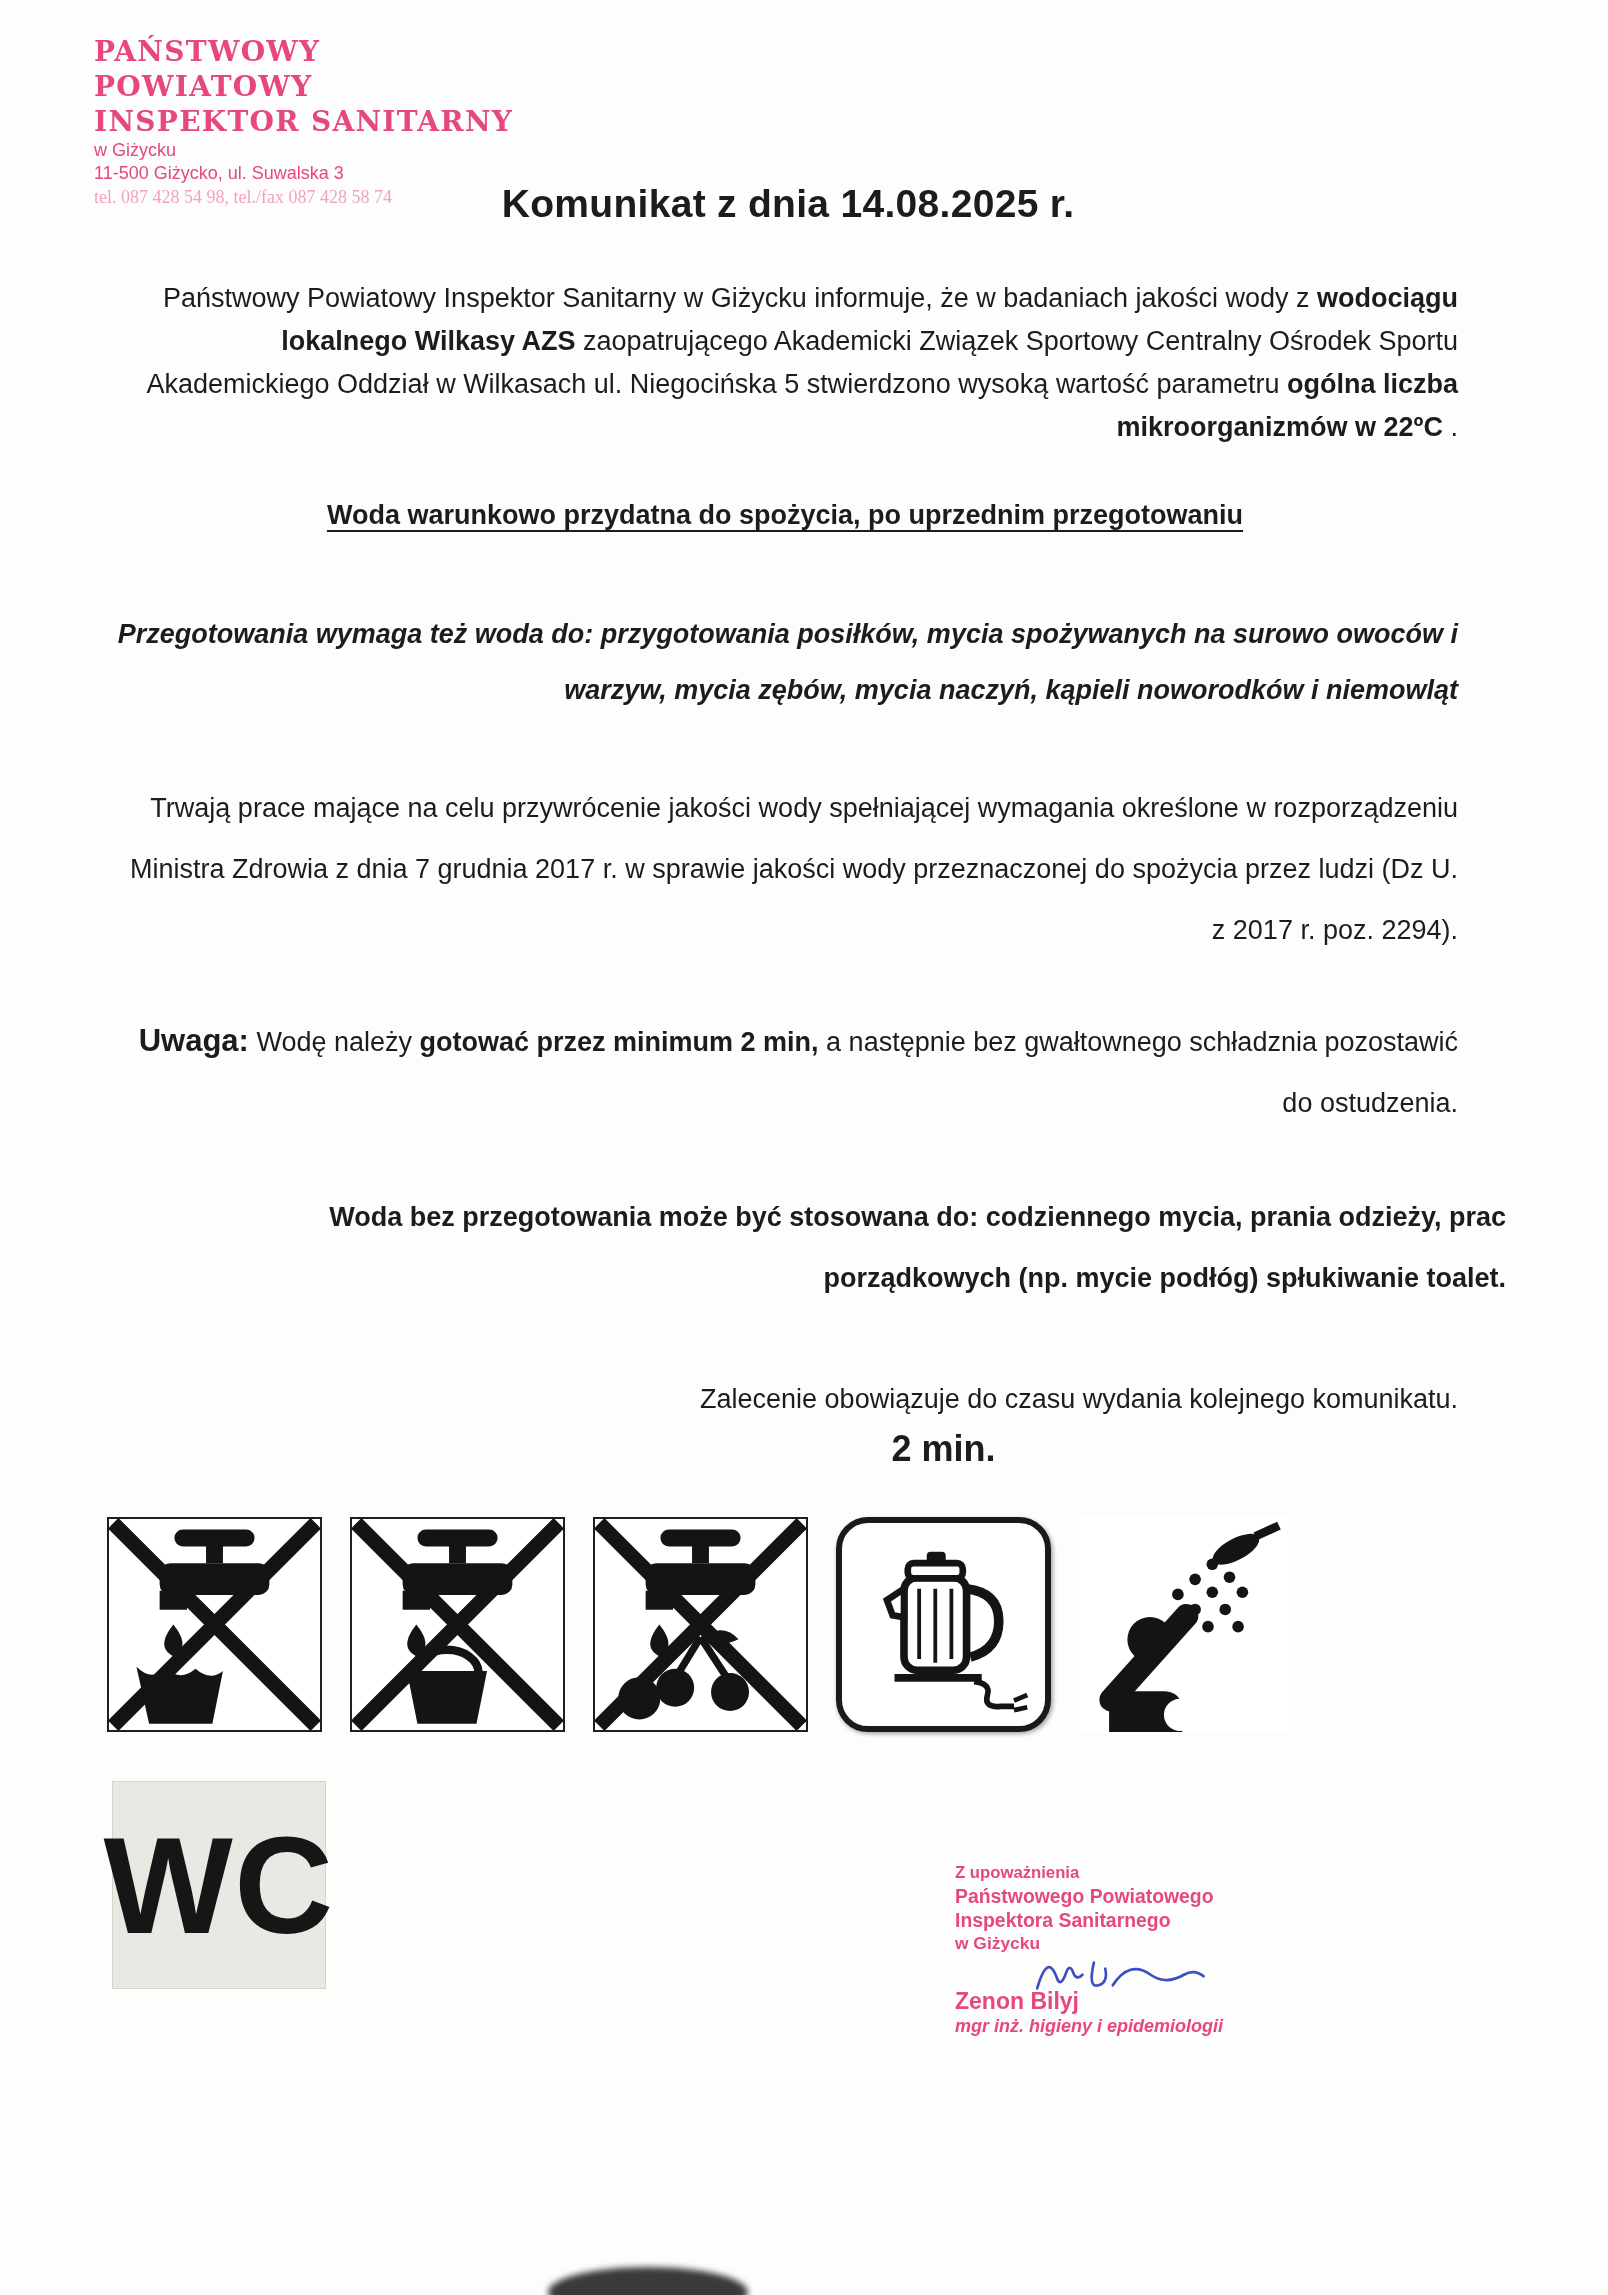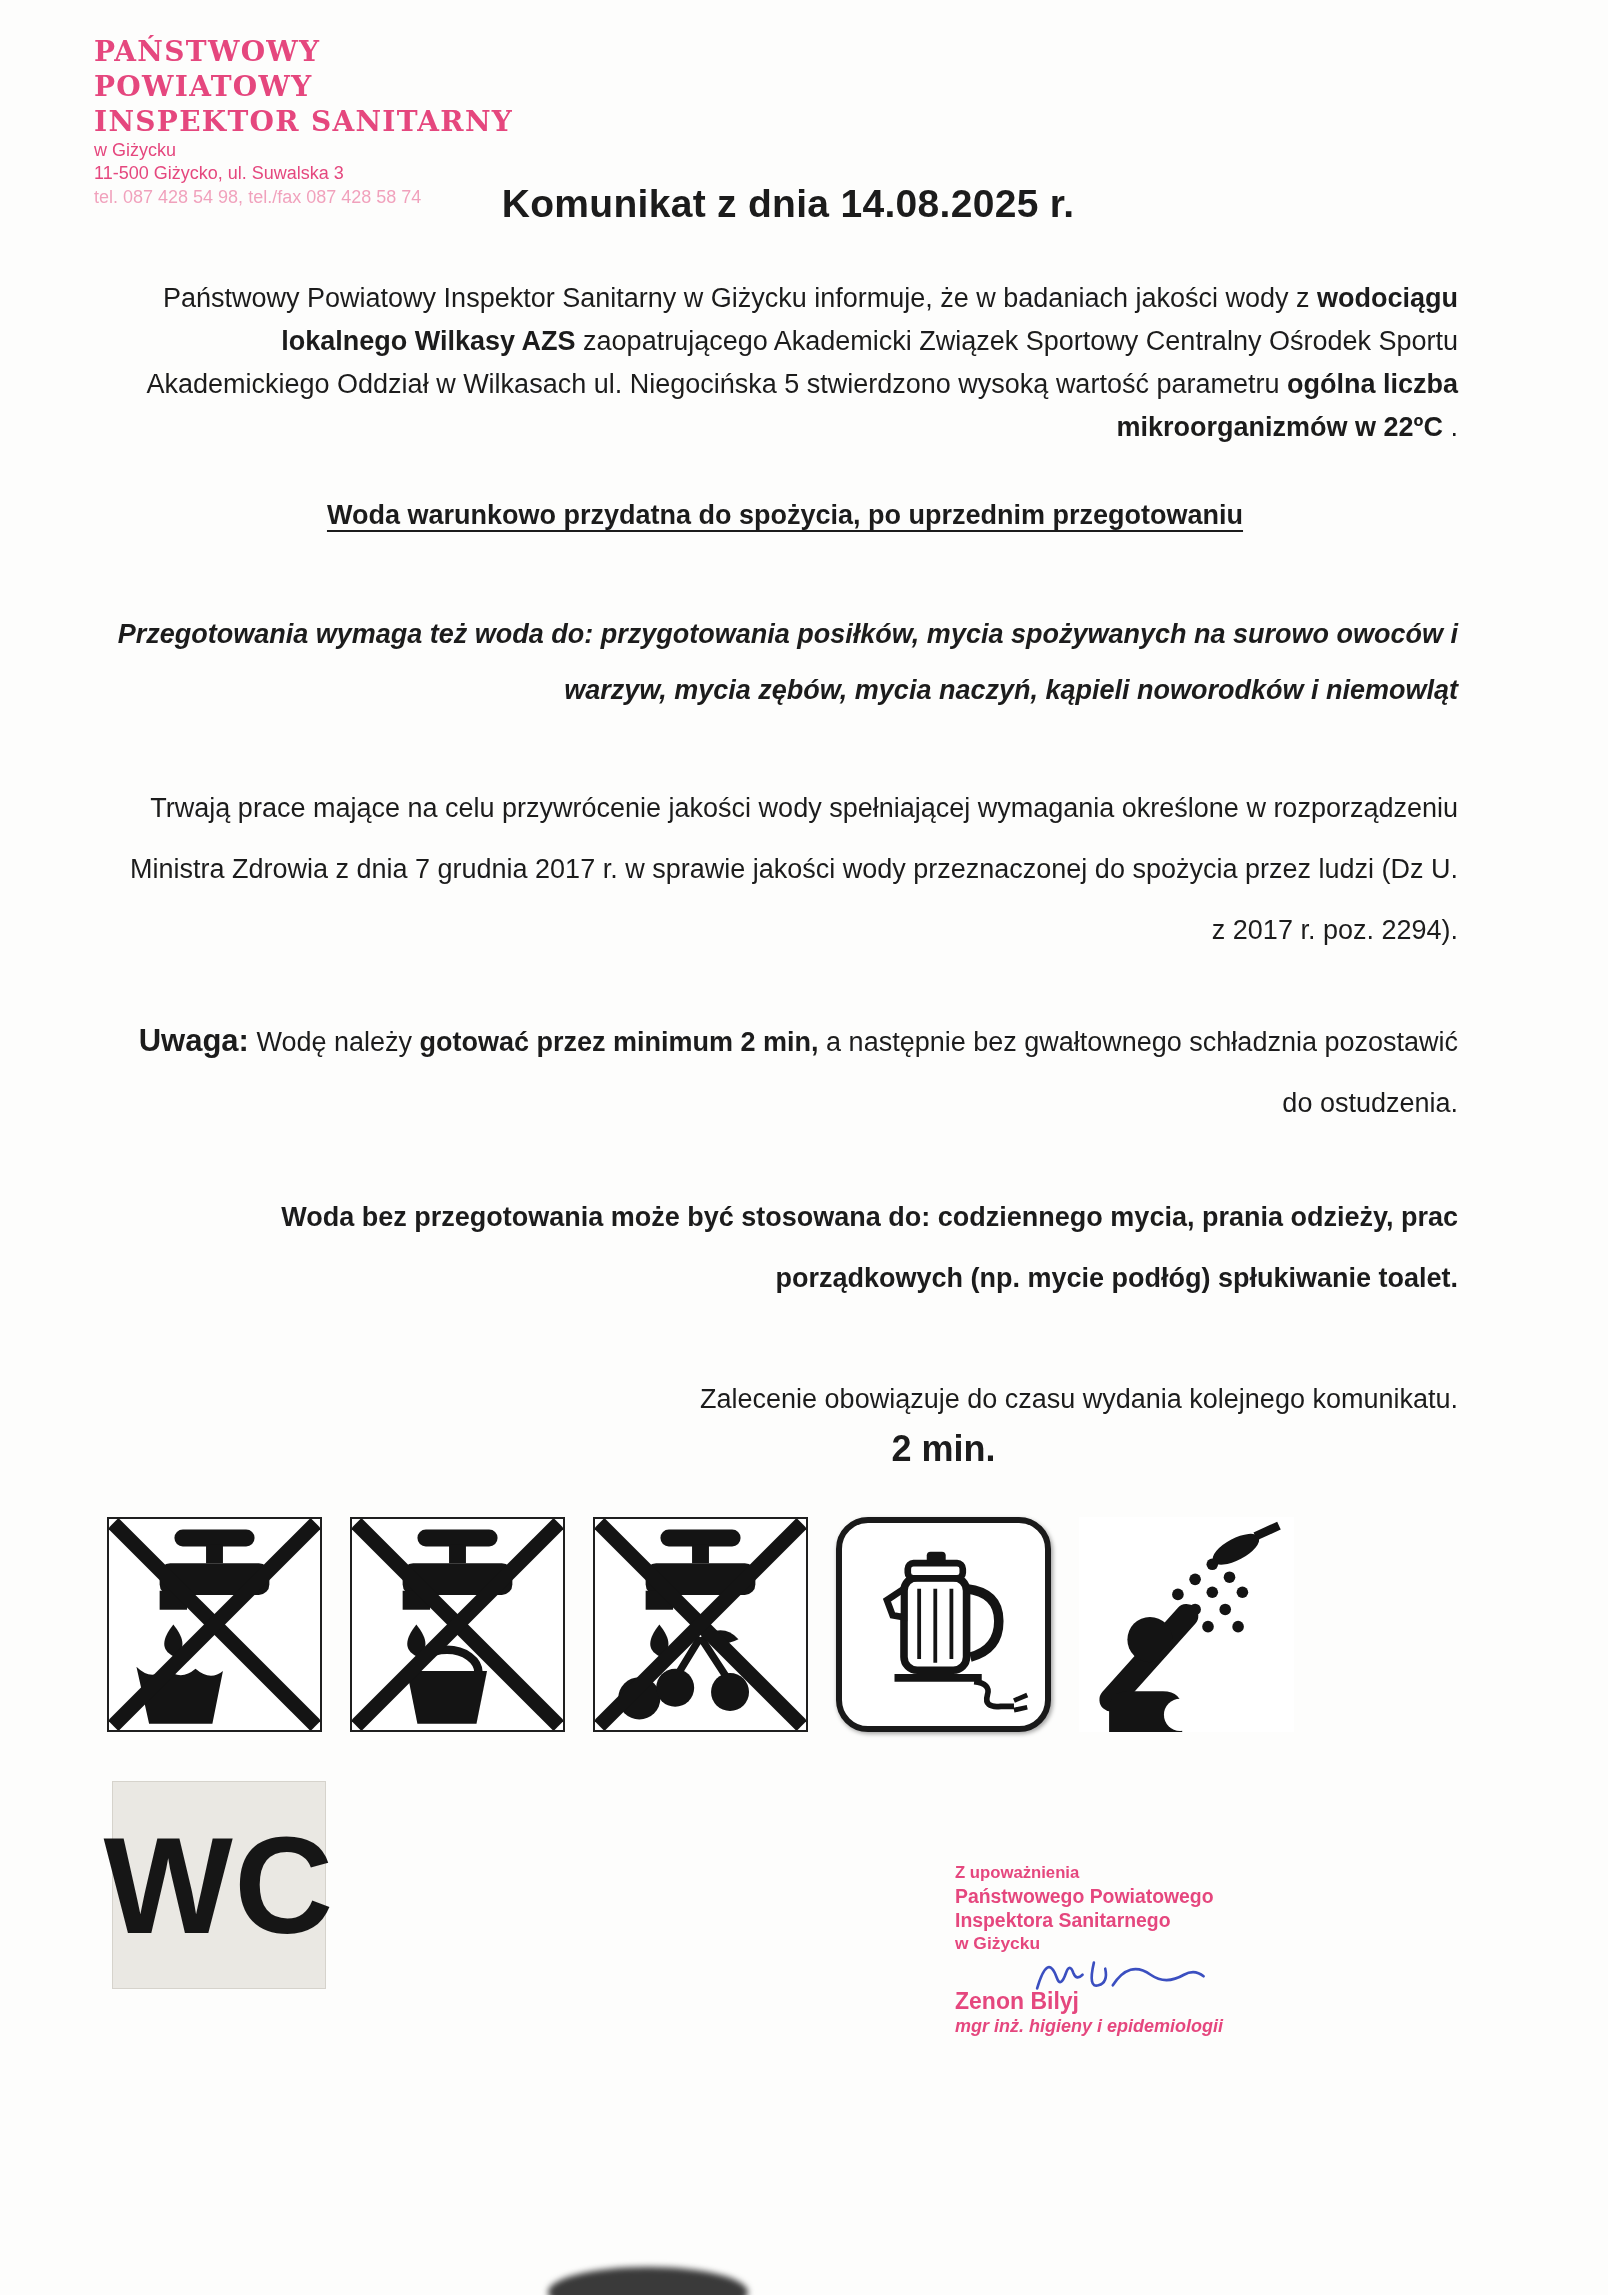--- a/index.html
+++ b/index.html
@@ -10,33 +10,33 @@
     font-family:"Liberation Sans", sans-serif;
     color:#1c1c1c;
     overflow:hidden;
   }
   .page { position:absolute; inset:0; background:#fdfdfc; }
 
   
   .stamp-top { position:absolute; left:94px; top:34px; width:441px; text-align:left; color:#e5477e; }
   .st-big { font-family:"DejaVu Serif", serif; font-weight:700; font-size:28px; line-height:35px; letter-spacing:1.3px; }
   .st-sm  { font-size:18px; line-height:23.4px; font-weight:400; }
-  .st-fade { opacity:.5; }
+  .st-fade { opacity:.5;font-family:Liberation Serif, serif; }
 
   .title { position:absolute; left:110px; top:182px; width:1356px; text-align:center;
            font-size:39px; font-weight:700; letter-spacing:0.3px; }
 
   .col { position:absolute; left:112px; width:1346px; font-size:27px;text-align:right; }
   .intro    { top:277px;  line-height:43px; }
   .cond     { top:500px;  text-align:center; font-weight:700; text-decoration:underline;
               text-underline-offset:6px; text-decoration-thickness:2px; }
   .boilalso { top:606px;  line-height:56px; font-weight:700; font-style:italic; }
   .works    { top:778px; line-height:61px; }
   .uwaga    { top:1010px; line-height:61px; }
-  .noboil   { top:1187px; line-height:61px; font-weight:700; }
+  .noboil   { top:1187px; line-height:61px; font-weight:700;margin-left:48px; }
   .valid    { top:1384px; padding-left:100px; }
 
   .b  { font-weight:700; }
   .lg { font-size:31px; }
 
   .twomin { position:absolute; left:836px; top:1428px; width:215px; text-align:center;
             font-size:36px; font-weight:700; }
 
   
   .pic { position:absolute; top:1517px; width:215px; height:215px; background:#fff; }

